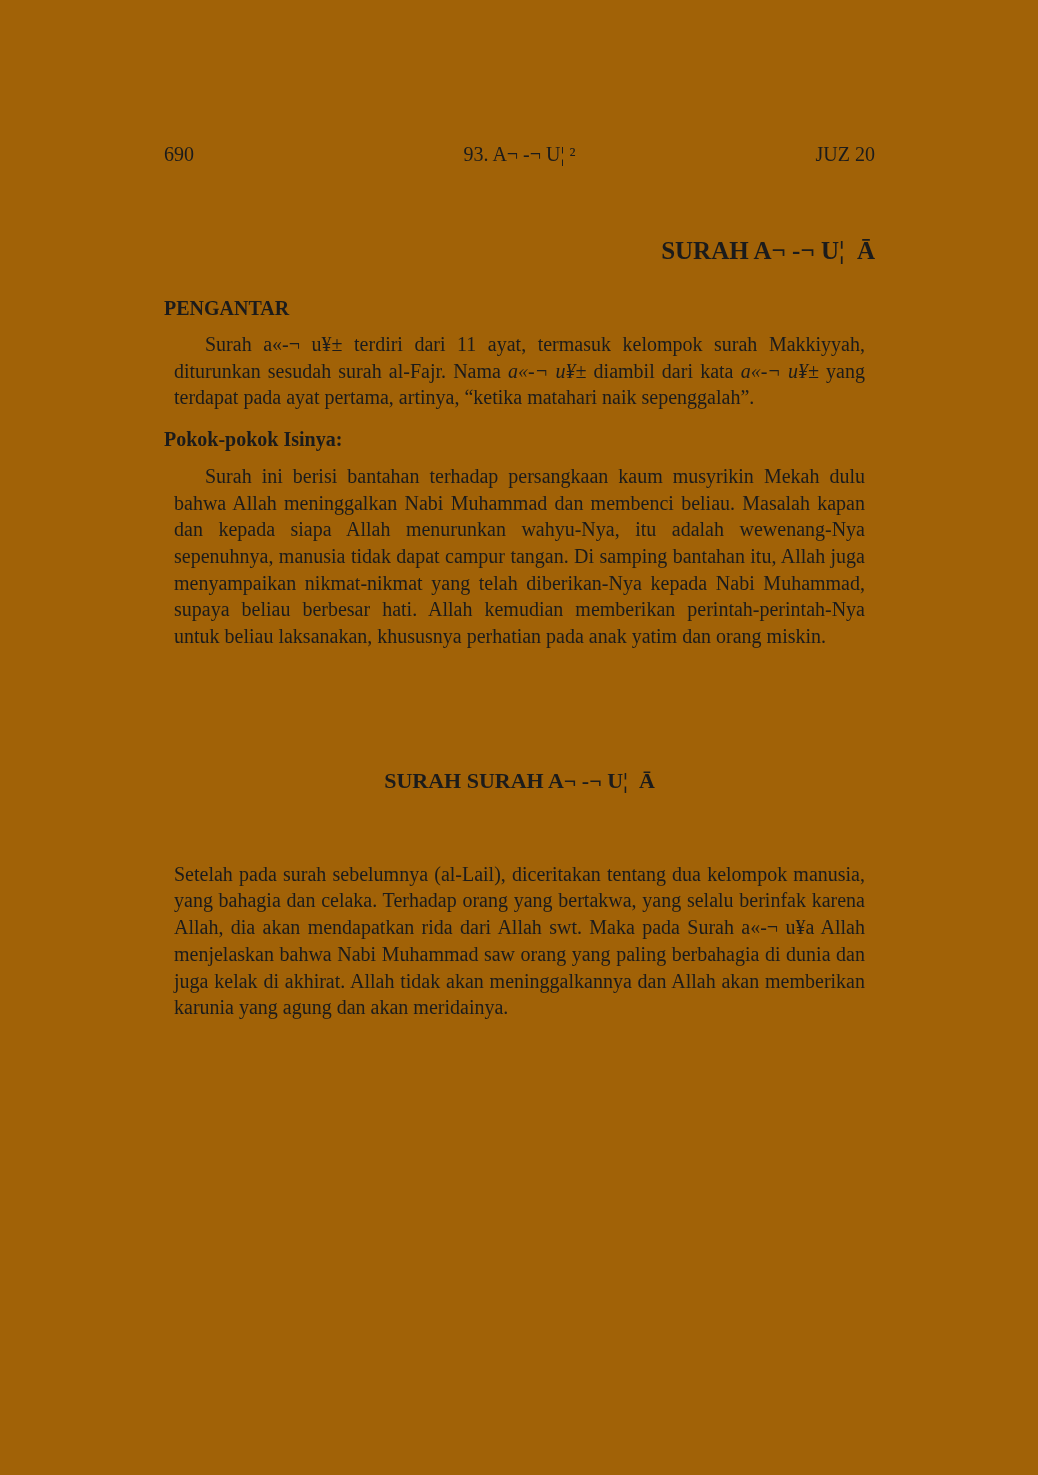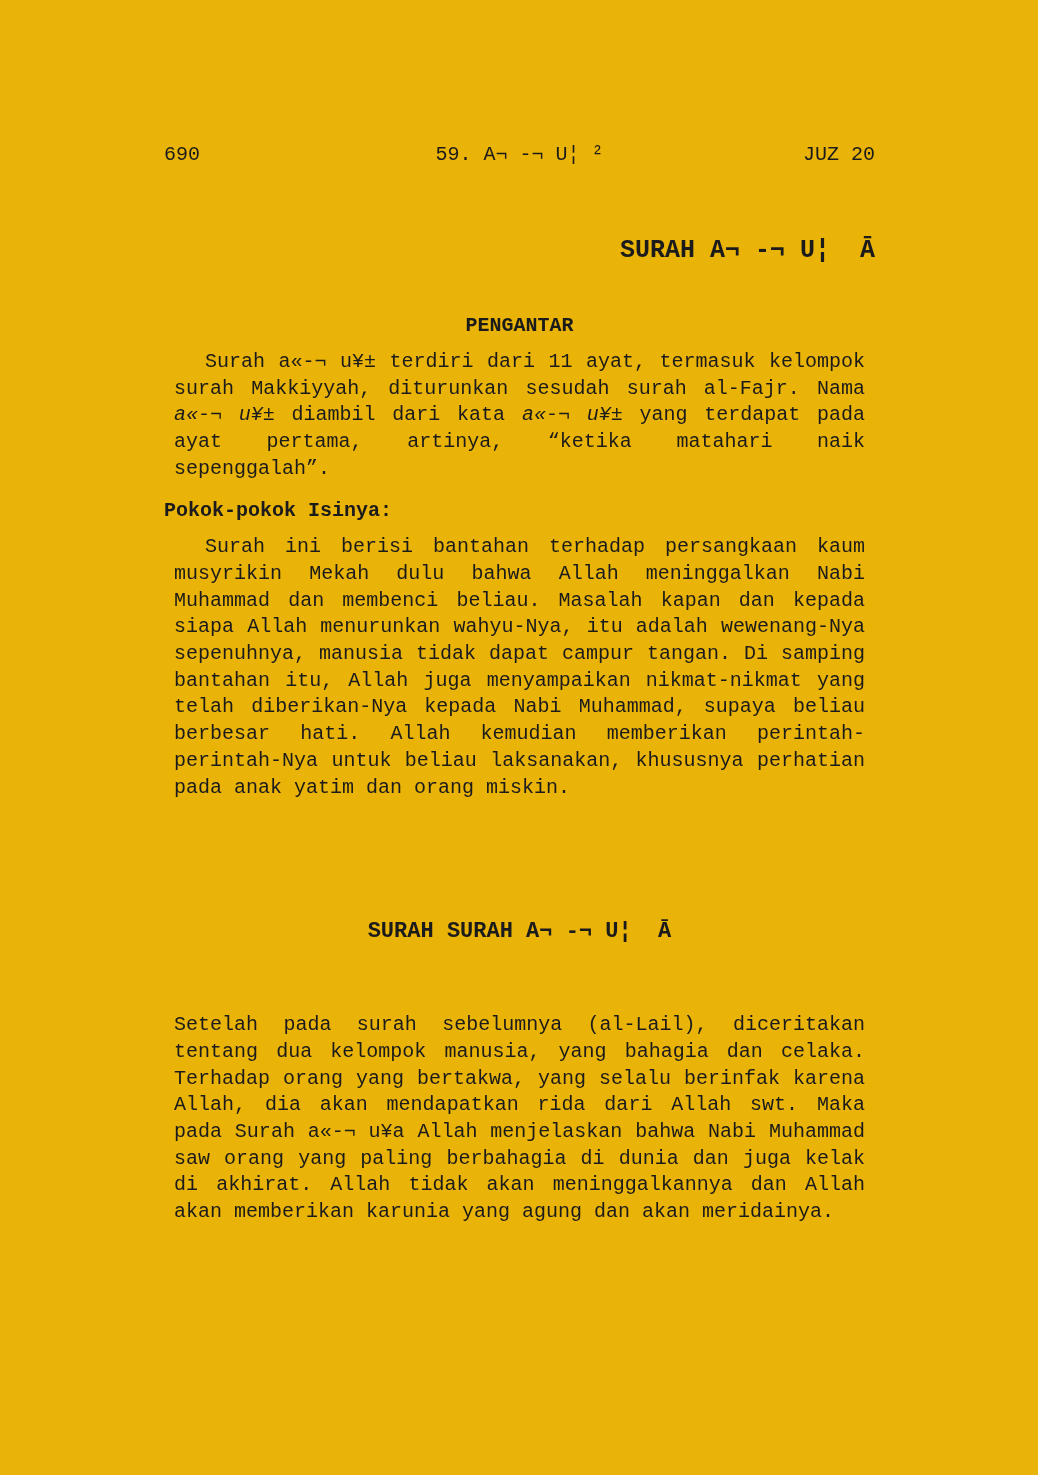--- a/index.html
+++ b/index.html
@@ -1,22 +1,22 @@
 <!DOCTYPE html>
 <html lang="id"><head>
 <meta charset="utf-8">
 <style>
   html, body { margin: 0; padding: 0; background: #ffffff; }
   .page {
     position: relative;
     width: 1038px;
     height: 1475px;
-    background: #eab308;
+    background: #a16207;
     color: #1b1b1b;
-    font-family: Liberation Mono, monospace;
+    font-family: Liberation Serif, serif;
     overflow: hidden;
   }
   .content {
     position: absolute;
     left: 164px;
     top: 0;
     width: 711px;
   }
   .header-row {
     position: relative;
@@ -31,22 +31,22 @@
 
   .surah-title {
     margin: 69px 0 0 0;
     text-align: right;
     font-size: 25px;
     font-weight: bold;
     line-height: 30px;
     white-space: pre-wrap;
   }
   .pengantar {
-    margin: 47px 0 0 0;
-    text-align: center;
+    margin: 29px 0 0 0;
+    text-align: left;
     font-size: 20px;
     font-weight: bold;
     line-height: 26px;
   }
   p.body {
     margin: 10px;
     font-size: 20px;
     line-height: 26.7px;
     text-align: justify;
   }
@@ -70,21 +70,21 @@
   .it { font-style: italic; }
 </style>
 </head>
 <body>
 
 <div class="page">
   <div class="content">
 
     <div class="header-row">
       <span class="hdr-left">690</span>
-      <span class="hdr-center">59. A¬ -¬ U¦  ²</span>
+      <span class="hdr-center">93. A¬ -¬ U¦  ²</span>
       <span class="hdr-right">JUZ 20</span>
     </div>
 
     <div class="surah-title">SURAH A¬ -¬ U¦  Ā</div>
 
     <div class="pengantar">PENGANTAR</div>
 
     <p class="body intro-p indent"><span>Surah a«-¬ u¥± terdiri dari 11 ayat, termasuk kelompok surah Makkiyyah, diturunkan sesudah surah al-Fajr. Nama </span><span class="it">a«-¬ u¥±</span><span> diambil dari kata </span><span class="it">a«-¬ u¥±</span><span> yang terdapat pada ayat pertama, artinya, “ketika matahari naik sepenggalah”.</span></p>
 
     <div class="pokok-h">Pokok-pokok Isinya:</div>

